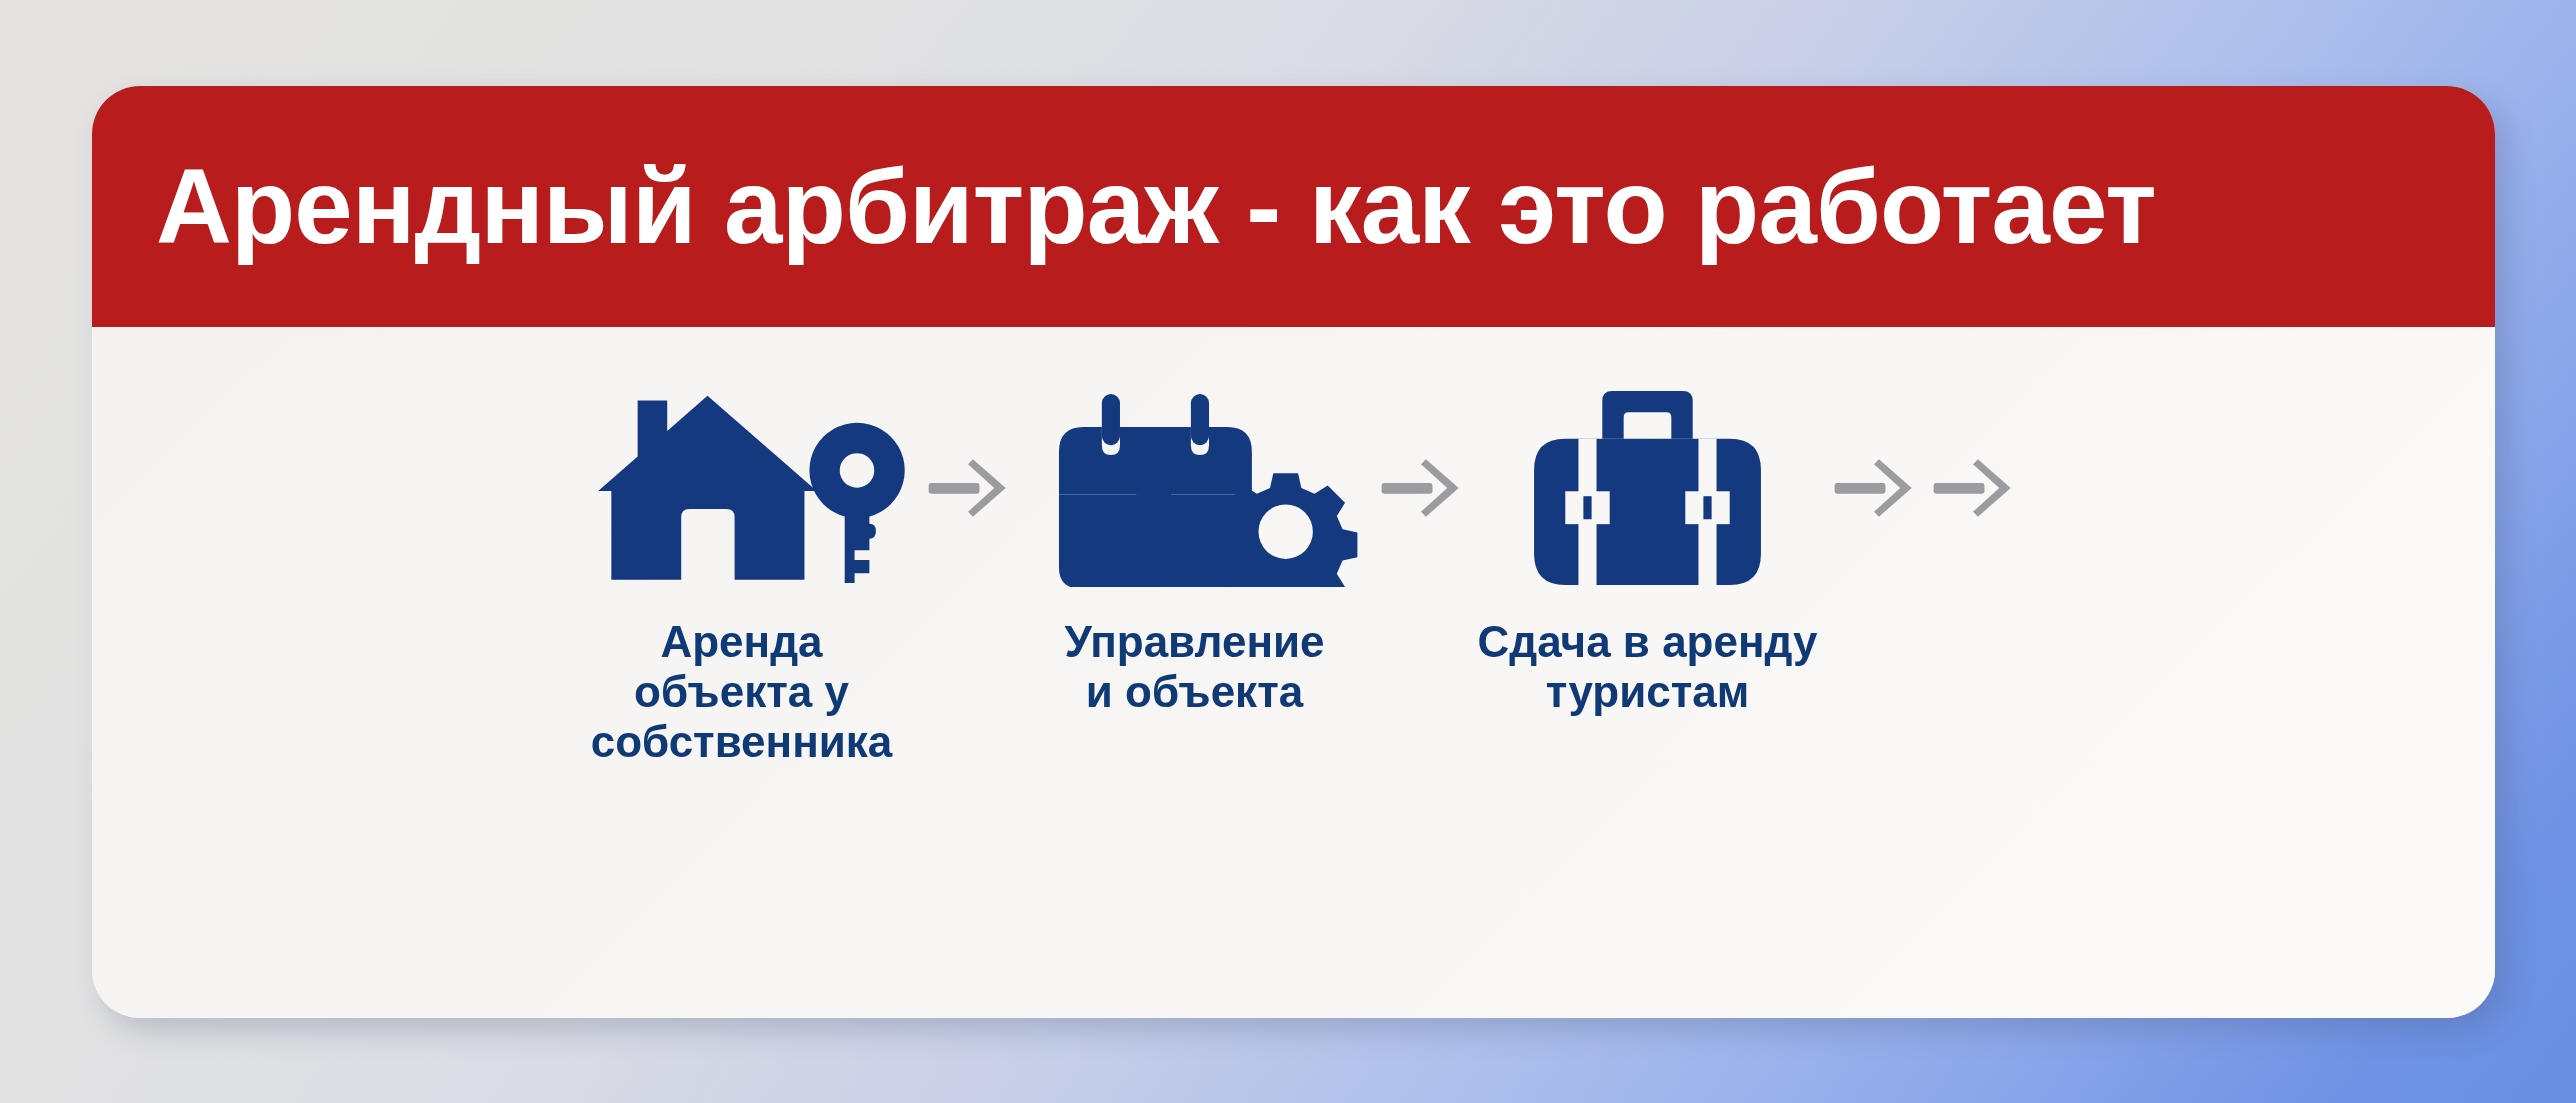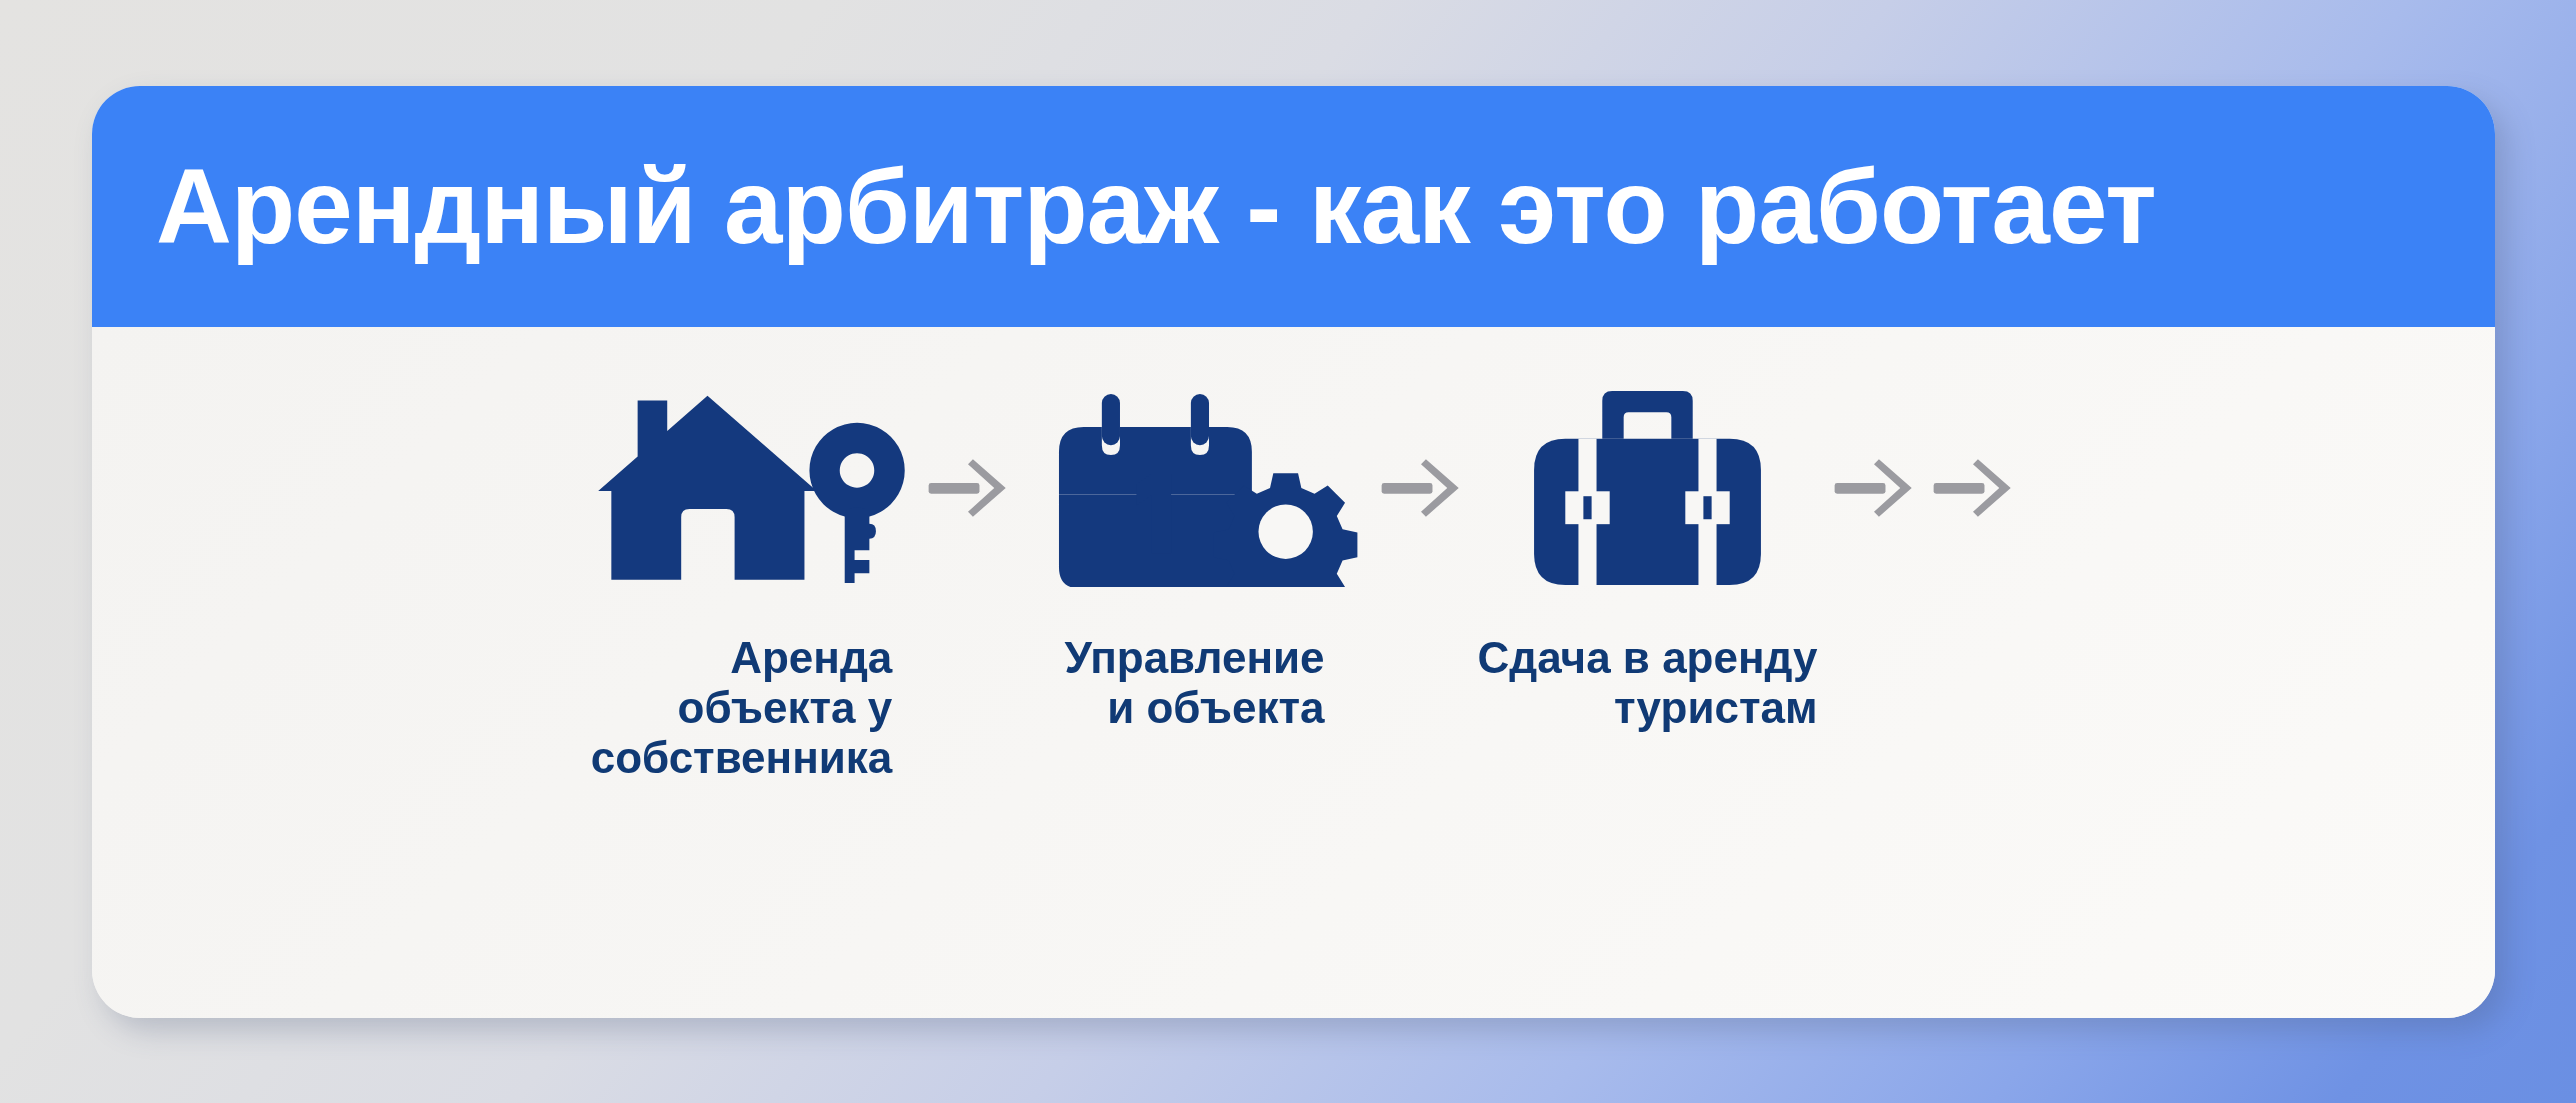--- a/index.html
+++ b/index.html
@@ -36,21 +36,21 @@
     box-shadow: 11.5px 13px 28px rgba(70, 85, 120, 0.26);
   }
 
   
   #header-band {
     position: absolute;
     left: 0;
     top: 0;
     width: 100%;
     height: 241px;
-    background: #3b82f6;
+    background: #b91c1c;
     display: flex;
     align-items: center;
     padding-left: 64px;
     box-sizing: border-box;
   }
   #header-title {
     color: #ffffff;
     font-size: 105px;
     font-weight: bold;
     letter-spacing: -0.8px;
@@ -79,26 +79,26 @@
     flex-direction: column;
     align-items: center;
   }
   .step-icon {
     height: 206px;
     display: flex;
     align-items: center;
     justify-content: center;
   }
   .step-label {
-    margin-top: 42px;
+    margin-top: 26px;
     color: #103a75;
     font-size: 44px;
     font-weight: bold;
     line-height: 1.14;
-    text-align: right;
+    text-align: center;
     white-space: pre-line;
   }
 
   .arrow-sep {
     width: 99px;
     height: 206px;
     display: flex;
     align-items: center;
     justify-content: center;
     flex: none;

